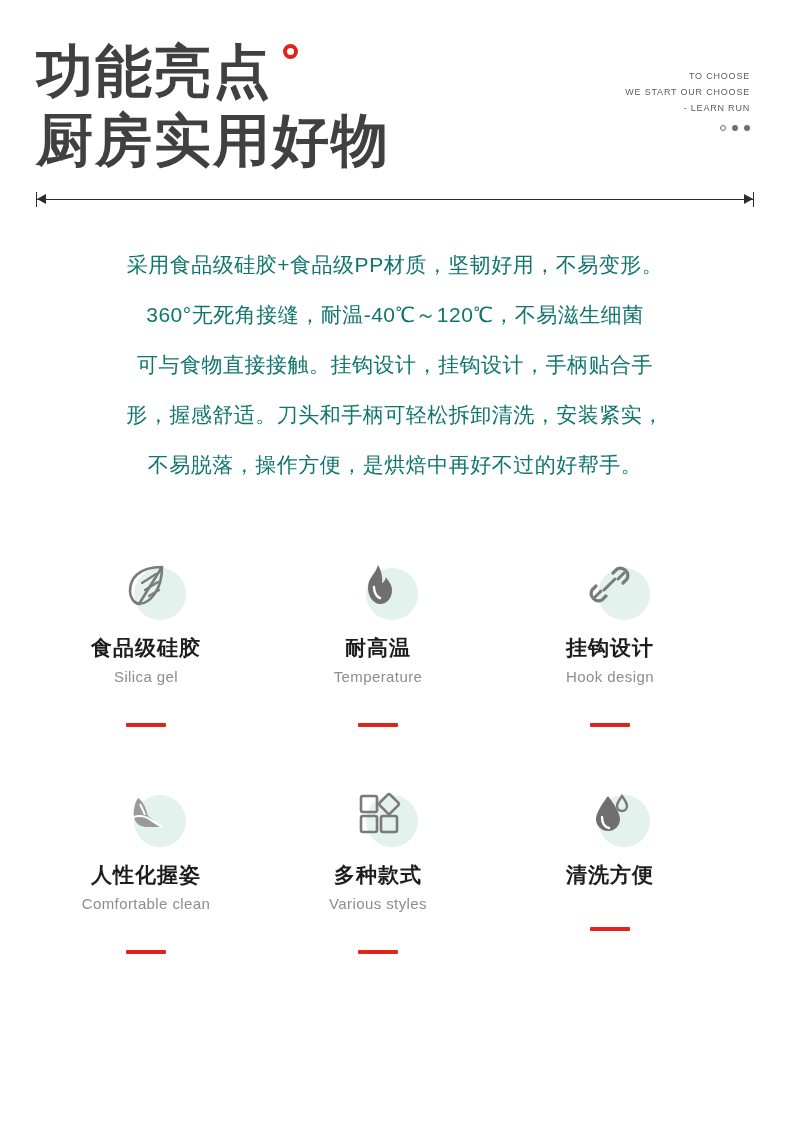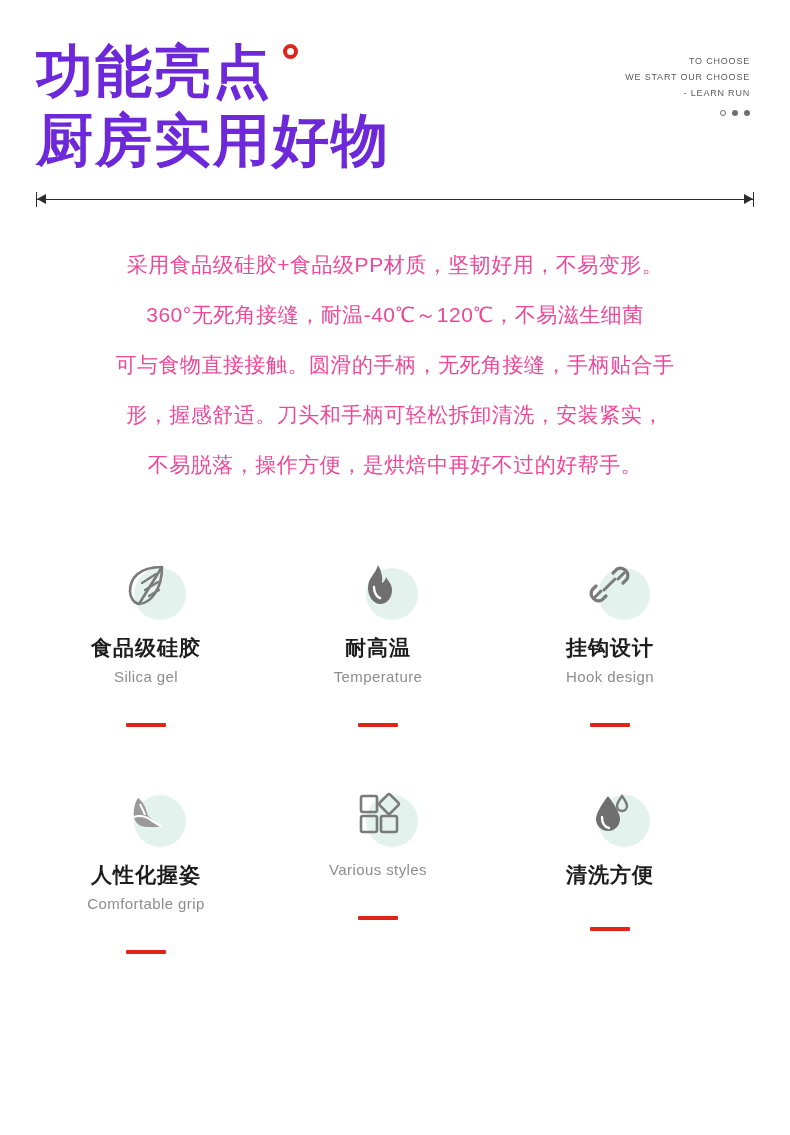--- a/index.html
+++ b/index.html
@@ -25,21 +25,21 @@
   }
   .title-block {
     position: relative;
     display: inline-block;
   }
   .title-line {
     font-size: 57px;
     font-weight: 700;
     letter-spacing: 2px;
     line-height: 1.18;
-    color: #6d28d9;
+    color: #404040;
     white-space: nowrap;
   }
   .title-line-1 {
     position: relative;
     display: inline-block;
   }
   .title-dot {
     position: absolute;
     right: -26px;
     top: 6px;
@@ -49,21 +49,21 @@
     border-radius: 50%;
     box-sizing: border-box;
   }
   .title-line-2 {
     margin-top: 2px;
   }
 
   .header-right {
     position: absolute;
     right: 40px;
-    top: 53px;
+    top: 68px;
     text-align: right;
   }
   .header-right .en {
     font-size: 9px;
     letter-spacing: 0.8px;
     color: #5c5c5c;
     line-height: 16px;
     white-space: nowrap;
   }
   .dots {
@@ -125,21 +125,21 @@
     right: 1px;
     border-left: 9px solid #2b2b2b;
   }
 
   
   .description {
     margin: 30px 42px 0 42px;
     text-align: center;
     font-size: 21px;
     line-height: 50px;
-    color: #ec4899;
+    color: #0f766e;
     letter-spacing: 0.5px;
   }
   .description p { margin: 0; }
 
   
   .features {
     margin: 52px 30px 0 30px;
   }
   .feature-row {
     display: flex;
@@ -222,21 +222,21 @@
   <div class="bar"></div>
   <div class="cap-left"></div>
   <div class="cap-right"></div>
   <div class="arrow-left"></div>
   <div class="arrow-right"></div>
 </div>
 
 <div class="description">
   <p>采用食品级硅胶+食品级PP材质，坚韧好用，不易变形。</p>
   <p>360°无死角接缝，耐温-40℃～120℃，不易滋生细菌</p>
-  <p>可与食物直接接触。圆滑的手柄，无死角接缝，手柄贴合手</p>
+  <p>可与食物直接接触。挂钩设计，挂钩设计，手柄贴合手</p>
   <p>形，握感舒适。刀头和手柄可轻松拆卸清洗，安装紧实，</p>
   <p>不易脱落，操作方便，是烘焙中再好不过的好帮手。</p>
 </div>
 
 <div class="features">
 
   <div class="feature-row first">
 
     <div class="feature">
       <div class="icon-wrap">
@@ -288,34 +288,35 @@
     <div class="feature">
       <div class="icon-wrap">
         <div class="icon-blob"></div>
         <svg width="56" height="56" viewBox="0 0 56 56">
           <path d="M20 14 C17 18 15 26 16 33 C17 39 22 43 29 43 L44 43 L30 32 C28 24 25 17 20 14 Z" fill="#9a9a9a"></path>
           <path d="M16 33 C21 31 28 32 33 36 L44 43" fill="none" stroke="#ffffff" stroke-width="2.2"></path>
           <path d="M22 20 C24 24 26 28 27 31" fill="none" stroke="#ffffff" stroke-width="2"></path>
         </svg>
       </div>
       <div class="feature-cn">人性化握姿</div>
-      <div class="feature-en">Comfortable grip</div>
+      <div class="feature-en">Comfortable clean</div>
       <div class="feature-rule"></div>
     </div>
 
     <div class="feature">
       <div class="icon-wrap">
         <div class="icon-blob"></div>
         <svg width="56" height="56" viewBox="0 0 56 56">
           <rect x="11" y="12" width="16" height="16" rx="2" fill="none" stroke="#7a7a7a" stroke-width="2.6"></rect>
           <rect x="11" y="32" width="16" height="16" rx="2" fill="none" stroke="#7a7a7a" stroke-width="2.6"></rect>
           <rect x="31" y="32" width="16" height="16" rx="2" fill="none" stroke="#7a7a7a" stroke-width="2.6"></rect>
           <rect x="31.5" y="12.5" width="15" height="15" rx="2" fill="none" stroke="#7a7a7a" stroke-width="2.6" transform="rotate(45 39 20)"></rect>
         </svg>
       </div>
+      <div class="feature-cn">多种款式</div>
       <div class="feature-en">Various styles</div>
       <div class="feature-rule"></div>
     </div>
 
     <div class="feature">
       <div class="icon-wrap">
         <div class="icon-blob"></div>
         <svg width="56" height="56" viewBox="0 0 56 56">
           <path d="M26 12 C26 12 14 27 14 35 A12 12 0 0 0 38 35 C38 27 26 12 26 12 Z" fill="#6f6f6f"></path>
           <path d="M20 33 C20 39 23 43 27 44" fill="none" stroke="#ffffff" stroke-width="2.4" stroke-linecap="round"></path>

